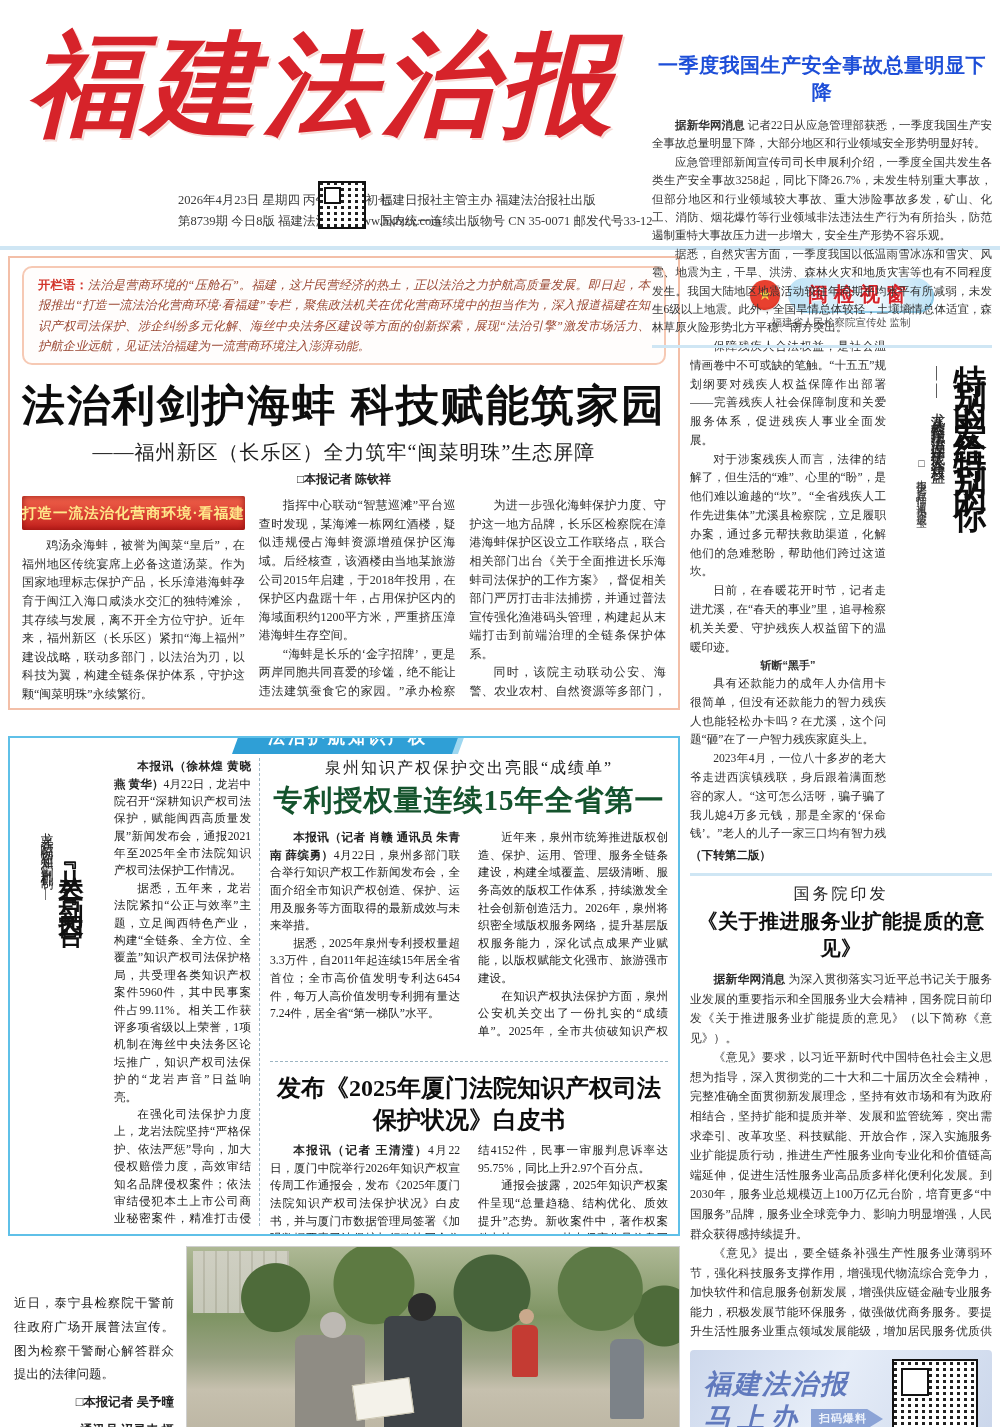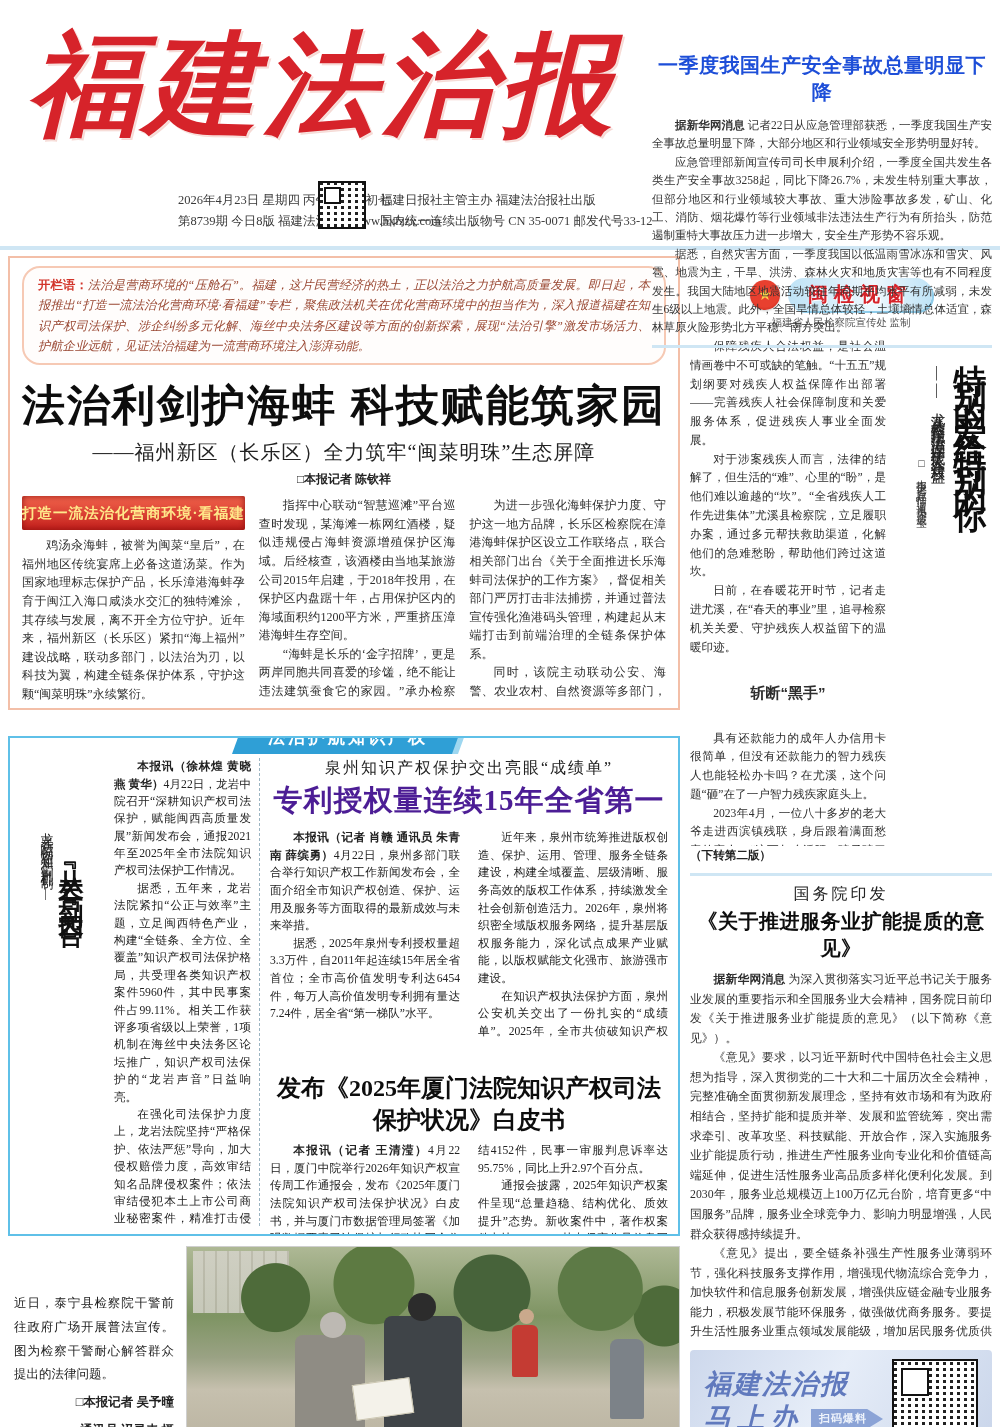--- a/index.html
+++ b/index.html
@@ -29,43 +29,43 @@
   .safety { position:absolute; left:652px; top:52px; width:340px; padding-bottom:8px; border-bottom:3px solid #cfe6f4; }
   .safety h1 { font-size:20px; letter-spacing:0.5px; text-align:center; margin-bottom:10px; color:#1d4ed8; }
   .safety p { font-size:11.5px; line-height:1.6; text-align:justify; text-indent:2em; color:#333; }
   .divider-blue { height:4px; background:#cfe6f4; margin:0; }
   
   .cols { display:flex; gap:10px; padding:6px 8px 0 8px; }
   .left-col { width:672px; }
   .right-col { flex:1; display:flex; flex-direction:column; }
   
   .lead-box { border:2px solid #f3bfa8; padding:8px 12px 6px; }
-  .note-box { border:2px solid #f6c9b4; border-radius:18px; padding:7px 14px; font-size:12.3px; line-height:1.65; color:#9a4833; text-align:justify; font-style:italic; background:#fffdfc; }
+  .note-box { border:2px solid #f6c9b4; border-radius:10px; padding:7px 14px; font-size:12.3px; line-height:1.65; color:#9a4833; text-align:justify; font-style:italic; background:#fffdfc; }
   .note-box b { color:#d2342a; font-style:normal; }
   .lead-head { font-family:"Liberation Sans","DejaVu Sans",sans-serif; font-weight:bold; font-size:43px; letter-spacing:2px; text-align:center; color:#0d0d0d; margin:12px 0 4px; }
   .lead-sub { font-size:20px; text-align:center; letter-spacing:1px; color:#222; margin-bottom:5px; }
   .lead-byline { font-size:12px; text-align:center; font-weight:bold; margin-bottom:8px; }
   .lead-cols { display:flex; gap:14px; height:206px; overflow:hidden; }
   .lead-col { flex:1; font-size:12px; line-height:1.55; text-align:justify; color:#2e2e2e; }
   .lead-col p { text-indent:2em; }
   .red-banner { height:34px; margin-bottom:6px; background:linear-gradient(180deg,#f2654d,#c31f1c); color:#ffe88a; font-weight:bold; font-size:14.5px; display:flex; align-items:center; justify-content:center; letter-spacing:1px; border-radius:2px; box-shadow:inset 0 0 6px #8e1410; white-space:nowrap; }
   
   .ip-section { position:relative; margin-top:26px; border:2px solid #5fc0e8; padding:20px 10px 8px; display:flex; height:500px; overflow:hidden; }
   .ip-banner { position:absolute; top:-17px; left:228px; background:#2f9fd6; transform:skewX(-20deg); padding:5px 30px; box-shadow:6px 0 0 #9ed7f0; }
   .ip-banner span { display:block; transform:skewX(20deg); color:#fff; font-weight:bold; font-size:17px; letter-spacing:3px; font-family:"Liberation Sans",sans-serif; white-space:nowrap; }
   .longyan { width:240px; display:flex; gap:8px; border-right:1px dashed #9bb4c2; padding-right:8px; }
   .vert { writing-mode:vertical-rl; }
   .ly-vert { width:86px; display:flex; justify-content:center; }
   .ly-kicker { font-size:13px; letter-spacing:4px; color:#222; margin-top:64px; height:420px; }
   .ly-title { font-family:"Liberation Sans",sans-serif; font-weight:bold; font-size:25px; letter-spacing:6px; color:#111; margin-top:90px; height:400px; }
   .ly-body { flex:1; font-size:11.6px; line-height:1.5; text-align:justify; overflow:hidden; }
   .ly-body p { text-indent:2em; }
-  .ip-right { flex:1; padding-left:10px; display:flex; flex-direction:column;align-items:flex-end; }
+  .ip-right { flex:1; padding-left:10px; display:flex; flex-direction:column; }
   .qz-kicker { font-size:16px; text-align:center; letter-spacing:2px; margin-bottom:2px; }
-  .qz-head { font-size:29px; font-weight:bold; text-align:center; letter-spacing:1px; margin:2px 0 8px; color:#4c1d95; }
+  .qz-head { font-size:29px; font-weight:bold; text-align:center; letter-spacing:1px; margin:2px 0 8px; color:#14532d; }
   .two-cols { column-count:2; column-gap:18px; column-fill:auto; font-size:11.6px; line-height:1.52; text-align:justify; overflow:hidden; }
   .two-cols p { text-indent:2em; }
   .qz-body { height:224px; }
   .dash-div { border-top:1px dashed #9bb4c2; margin:8px 0; }
   .xm-kicker { font-size:15px; text-align:center; letter-spacing:2px; }
   .xm-head { font-size:24px; font-weight:bold; text-align:center; margin:2px 0 6px; color:#0d0d0d; }
   .xm-body { height:142px; }
   
   .photo-row { display:flex; gap:8px; margin-top:10px; height:232px; }
   .caption { width:170px; font-size:12.5px; line-height:1.9; color:#222; padding:46px 4px 0 6px; text-align:justify; }
@@ -86,21 +86,21 @@
   .ph-redvest { position:absolute; background:#c43b33; border-radius:6px 6px 2px 2px; }
   
   .pw-badge-row { display:flex; align-items:center; justify-content:center; gap:8px; margin-top:22px; }
   .emblem { width:30px; height:30px; border-radius:50%; background:radial-gradient(circle at 50% 45%, #e8402f 60%, #b01c12 100%); color:#ffd24a; font-size:14px; display:flex; align-items:center; justify-content:center; box-shadow:0 1px 2px #0003; }
   .pw-badge { background:linear-gradient(90deg,#bfe3f6,#eef8fe 60%,#bfe3f6); border-radius:16px; padding:3px 20px; box-shadow:2px 2px 0 #8fccea; }
   .pw-badge span { color:#d6232a; font-weight:bold; font-size:20px; letter-spacing:6px; text-shadow:1px 1px 0 #fff; }
   .pw-producer { text-align:center; font-size:10.5px; color:#555; margin:5px 0 8px; }
   .pw-flex { display:flex; }
   .pw-body { flex:1; font-size:11.6px; line-height:1.62; text-align:justify; color:#2e2e2e; height:508px; overflow:hidden; }
   .pw-body p { text-indent:2em; }
-  .pw-subhead { font-family:"Liberation Sans",sans-serif; font-weight:bold; font-size:15px; text-align:center; margin:24px 0; text-indent:0 !important; }
+  .pw-subhead { font-family:"Liberation Sans",sans-serif; font-weight:bold; font-size:11px; text-align:center; margin:0 0; text-indent:0 !important; }
   .pw-strip { width:106px; display:flex; justify-content:flex-end; }
   .pw-byline { font-size:10.5px; letter-spacing:2px; color:#333; margin-top:120px; height:330px; }
   .pw-vsub { font-size:14.5px; letter-spacing:3px; color:#222; margin-top:28px; height:470px; }
   .pw-vtitle { font-family:"Liberation Sans",sans-serif; font-weight:bold; font-size:33px; letter-spacing:17px; color:#0d0d0d; height:508px; }
   .pw-turn { font-weight:bold; font-size:11.6px; margin-top:2px; }
   .rc-div { height:3px; background:#cfe6f4; margin:10px 0 8px; }
   .sc-kicker { text-align:center; font-size:16px; letter-spacing:3px; }
   .sc-head { text-align:center; font-size:20px; font-weight:bold; letter-spacing:0.5px; margin:3px 0 8px; color:#0d0d0d; }
   .sc-body { font-size:11.8px; line-height:1.66; text-align:justify; color:#2e2e2e; height:370px; overflow:hidden; }
   .sc-body p { text-indent:2em; }

